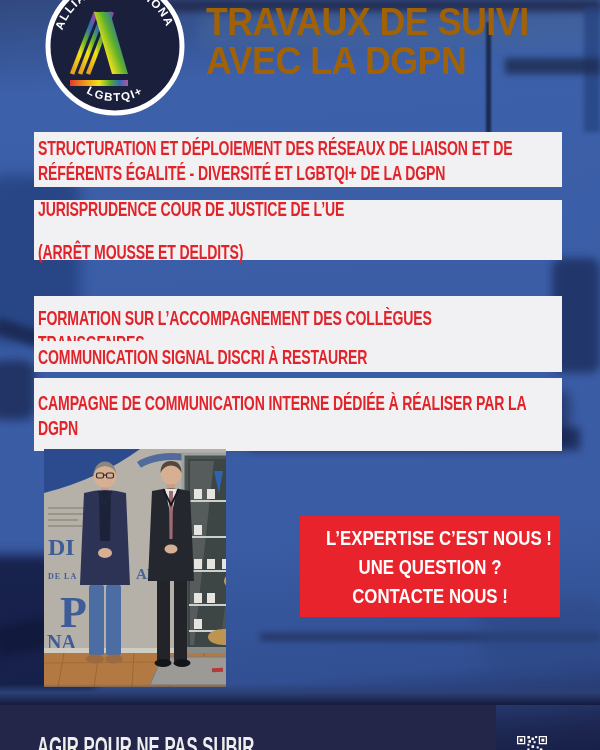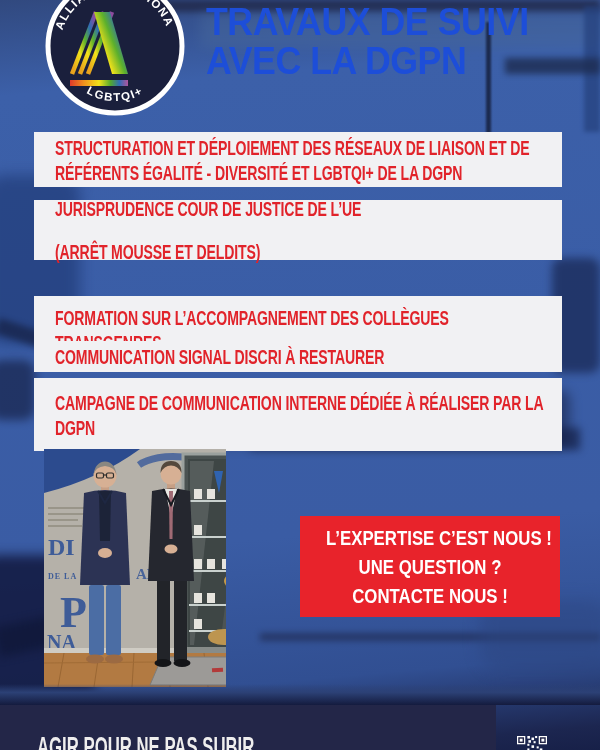--- a/index.html
+++ b/index.html
@@ -4,25 +4,25 @@
 <style>
   html,body{margin:0;padding:0;}
   body{
     width:600px;height:750px;position:relative;overflow:hidden;
     font-family:"Liberation Sans",sans-serif;
     background:linear-gradient(175deg,#31497f 0%,#3c60a9 12%,#3a5da6 45%,#3a5ca4 70%,#314f92 88%,#1c2650 97%,#172048 100%);
   }
   .blob{position:absolute;pointer-events:none;}
   
   .logo-svg{position:absolute;left:36px;top:-30px;width:160px;height:160px;}
-  .title{position:absolute;left:206px;top:3px;color:#1d4ed8;font-weight:bold;}
+  .title{position:absolute;left:206px;top:3px;color:#a16207;font-weight:bold;}
   .title .t-line{font-size:38px;line-height:39px;transform:scaleX(0.94);transform-origin:0 50%;white-space:nowrap;letter-spacing:-0.5px;}
   
   .banner{position:absolute;left:34px;width:528px;background:#f1f1f3;
-          display:flex;flex-direction:column;justify-content:center;padding-left:21px;box-sizing:border-box;}
+          display:flex;flex-direction:column;justify-content:center;padding-left:4px;box-sizing:border-box;}
   .banner .line{color:#e1232a;font-weight:bold;font-size:21px;line-height:25px;
                 transform:scaleX(0.67);transform-origin:0 50%;white-space:nowrap;letter-spacing:-0.2px;}
   .b1{top:132px;height:55px;}
   .b2{top:200px;height:60px;gap:18px;}
   .b3{top:268px;height:67px;margin-top:28px;}
   .b4{top:341px;height:31px;}
   .b5{top:378px;height:73px;}
   
   .photo{position:absolute;left:44px;top:449px;width:182px;height:238px;overflow:hidden;}
   

